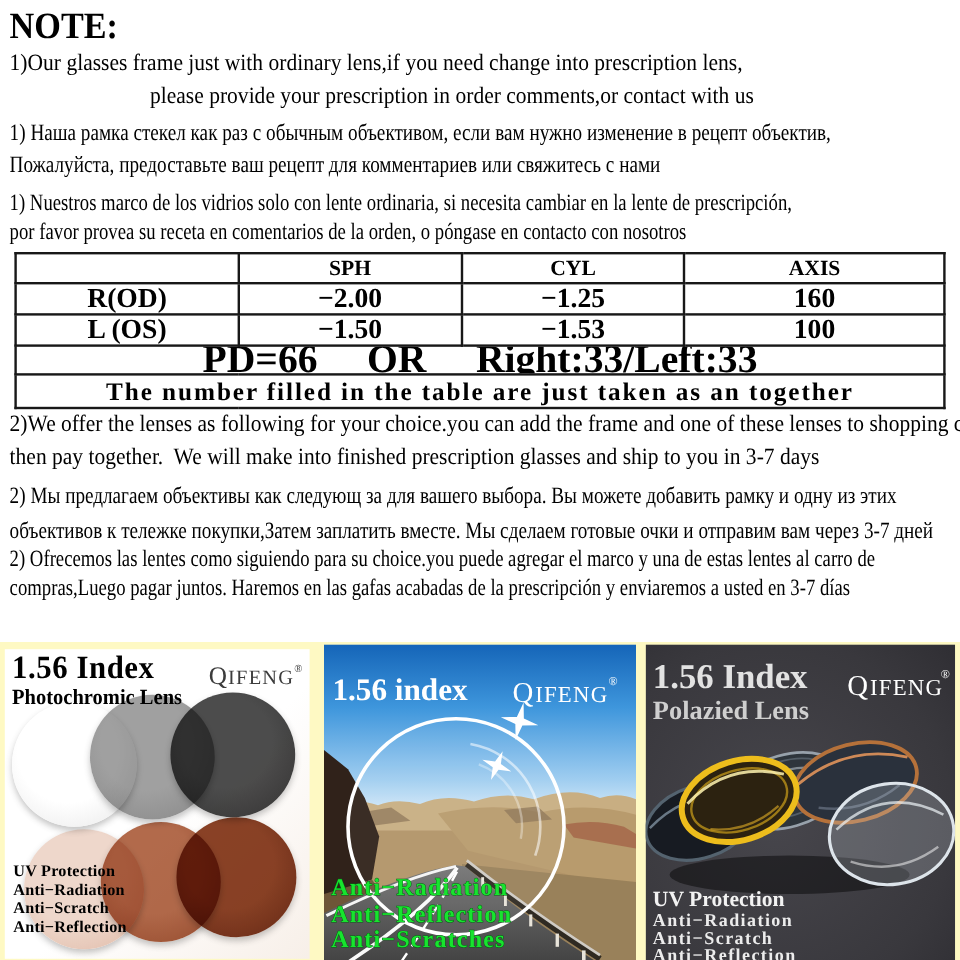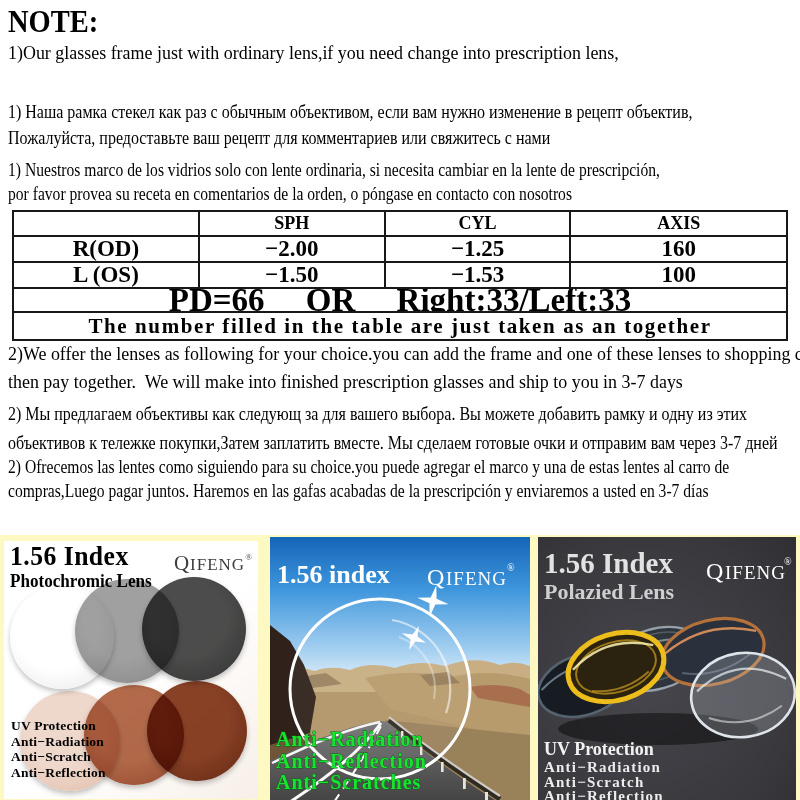--- a/index.html
+++ b/index.html
@@ -83,20 +83,21 @@
 </style>
 </head>
 <body>
 
 <div class="page">
 
   <div class="note-heading">NOTE:</div>
 
   <div class="para" id="p-en1">
     <span class="ln"><span class="cond sx92">1)Our glasses frame just with ordinary lens,if you need change into prescription lens,</span></span>
+    <span class="ln"><span class="cond sx92">please provide your prescription in order comments,or contact with us</span></span>
   </div>
   <div class="para" id="p-ru1">
     <span class="ln"><span class="cond sx82">1) Наша рамка стекел как раз с обычным объективом, если вам нужно изменение в рецепт объектив,</span></span>
     <span class="ln"><span class="cond sx82">Пожалуйста, предоставьте ваш рецепт для комментариев или свяжитесь с нами</span></span>
   </div>
   <div class="para" id="p-es1">
     <span class="ln"><span class="cond sx80">1) Nuestros marco de los vidrios solo con lente ordinaria, si necesita cambiar en la lente de prescripción,</span></span>
     <span class="ln"><span class="cond sx80">por favor provea su receta en comentarios de la orden, o póngase en contacto con nosotros</span></span>
   </div>
 

